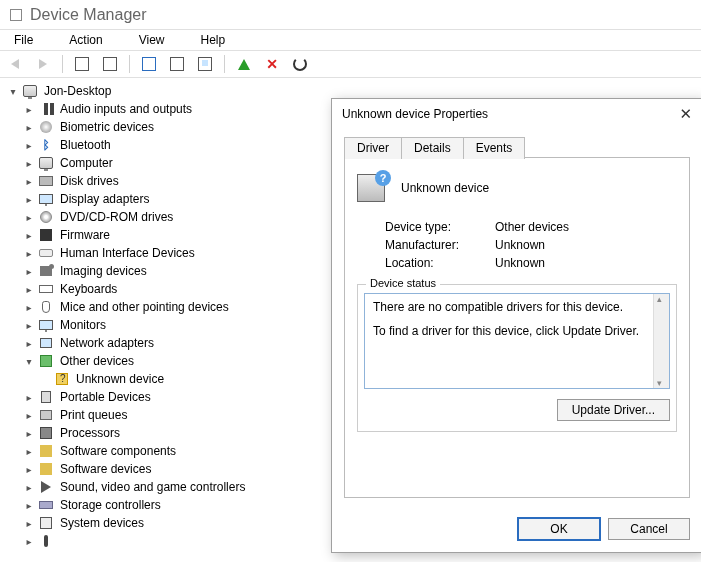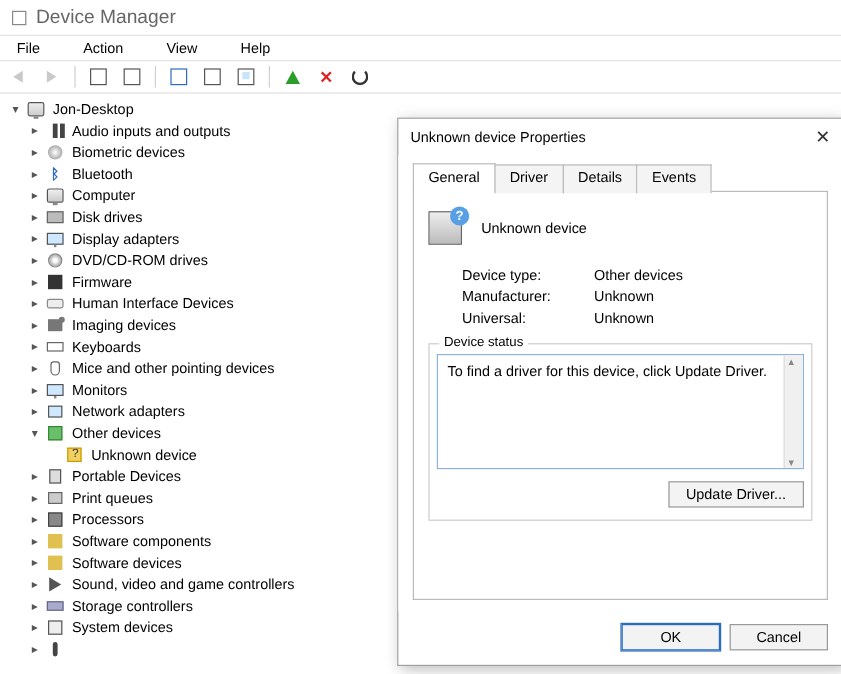--- a/index.html
+++ b/index.html
@@ -345,21 +345,20 @@
     </div>
 </div>
 
 <div class="dialog">
   <div class="dlg-title">
     <span>Unknown device Properties</span>
     <span class="x">✕</span>
   </div>
   <div class="dlg-body">
     <div class="tabs">
-      <div class="tab">General</div>
       <div class="tab inactive">Driver</div>
       <div class="tab inactive">Details</div>
       <div class="tab inactive">Events</div>
     </div>
     <div class="tabcontent">
       <div class="devhdr">
         <div class="bigico">
           <div class="base"></div>
             <div class="q">?</div>
         </div>
@@ -367,27 +366,28 @@
       </div>
       <div class="kv">
           <span class="k">Device type:</span>
           <span>Other devices</span>
         </div>
       <div class="kv">
           <span class="k">Manufacturer:</span>
           <span>Unknown</span>
         </div>
       <div class="kv">
-          <span class="k">Universal:</span>
+          <span class="k">Location:</span>
           <span>Unknown</span>
         </div>
 
       <div class="grp">
         <span class="glabel">Device status</span>
         <div class="statusbox">
+          <p>There are no compatible drivers for this device.</p>
           <p>To find a driver for this device, click Update Driver.</p>
           <div class="sbar"></div>
         </div>
         <div class="updrow">
           <span class="btn">Update Driver...</span>
         </div>
       </div>
     </div>
   </div>
   <div class="btnrow">

